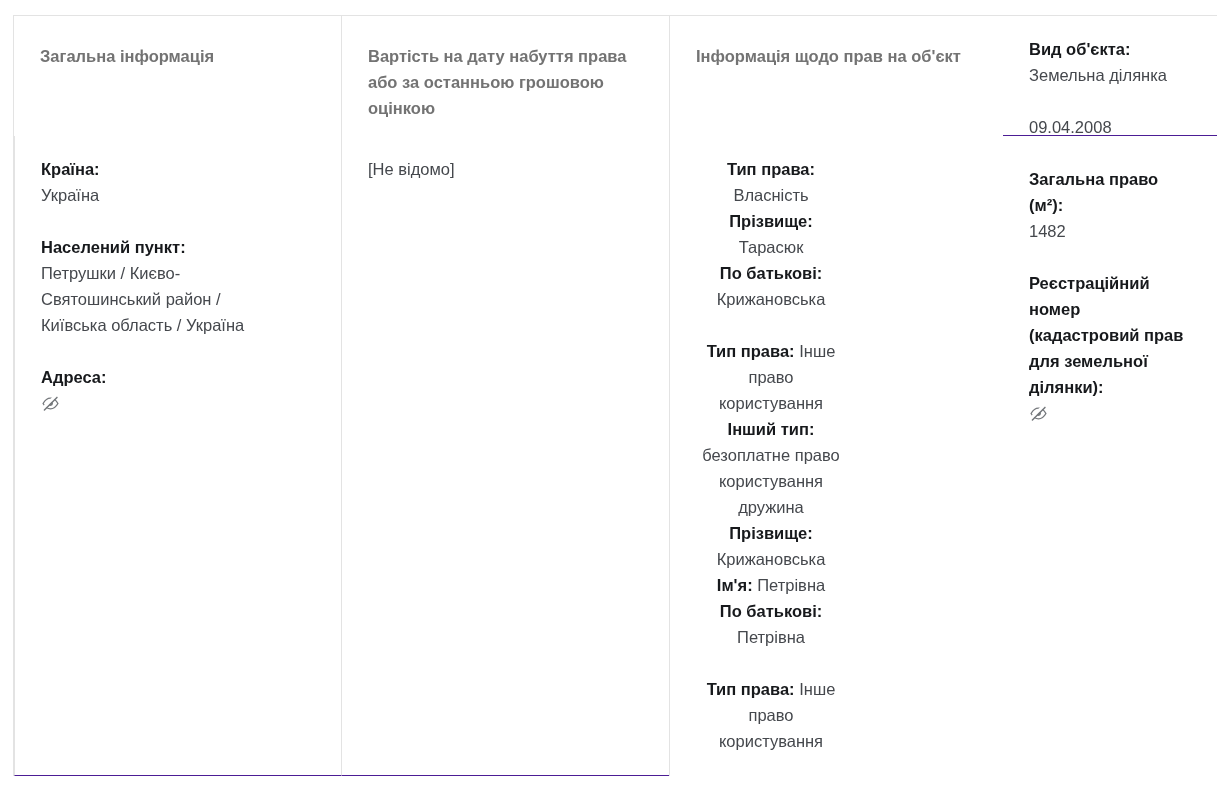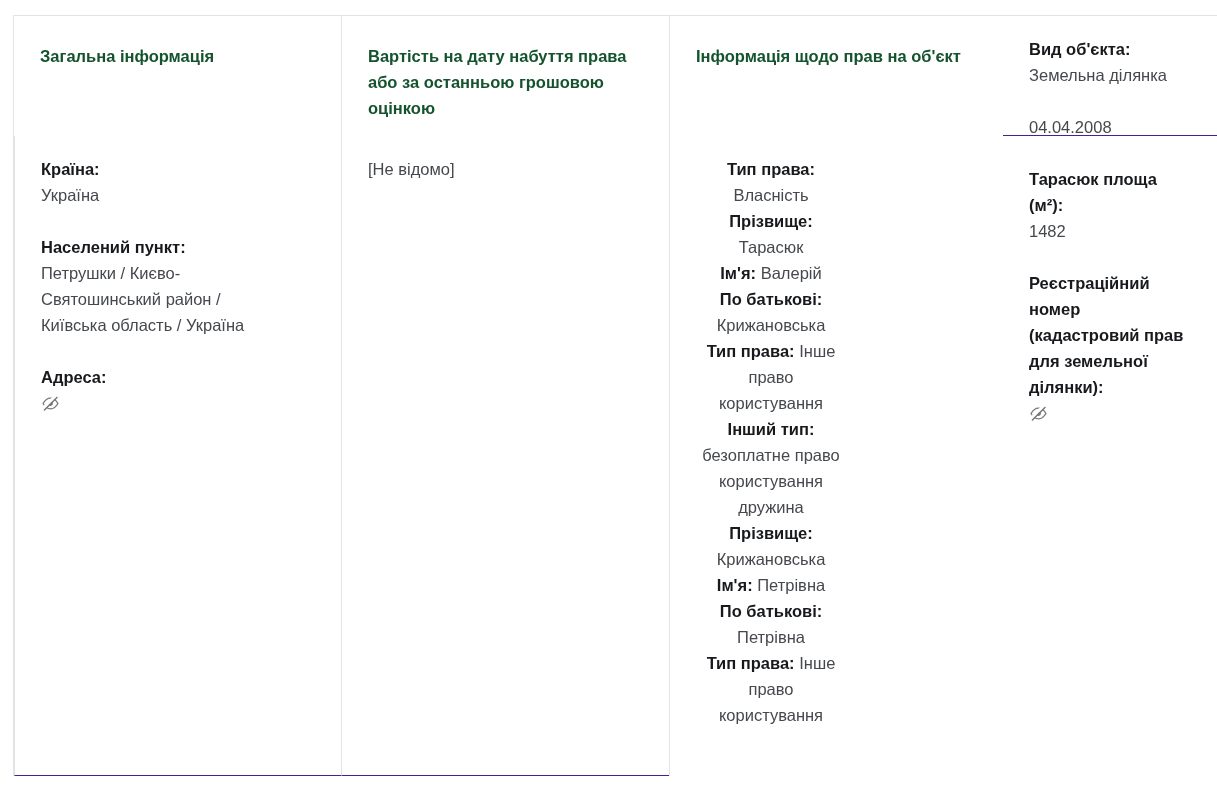--- a/index.html
+++ b/index.html
@@ -16,31 +16,31 @@
     grid-template-rows: 120px 640px;
     border-top: 1px solid #e3e3e3;
     border-left: 1px solid #e3e3e3;
   }
   .cell { box-sizing: border-box; background: #fff; }
   .bl { border-left: 1px solid #e3e3e3; }
   .bb { border-bottom: 1px solid #4c1d95; }
   .th {
     padding: 27px 26px 0 26px;
     font-size: 16.5px; font-weight: bold;
-    line-height: 26px; color: #14532d;
+    line-height: 26px; color: #737373;
   }
   .td {
     padding: 20px 26px 0 26px;
     font-size: 16.5px; line-height: 26px;
     color: #45484d;
     overflow: visible;
   }
   .lbl { font-weight: bold; color: #17191c; }
   .group + .group { margin-top: 26px; }
-  .block + .block { }
+  .block + .block { margin-top: 26px; }
   .field b { font-weight: bold; color: #17191c; }
   .rights-col { max-width: 150px; text-align: center; }
   .settlement-val { max-width: 248px; }
   .icon-line { height: 26px; display: flex; align-items: center; color: #75787c; }
   .icon-line svg { display: block; }
 </style>
 </head>
 <body>
 
 <div class="property-table">
@@ -54,24 +54,24 @@
   <div class="cell th bl">
     <span>Інформація щодо прав на об'єкт</span>
   </div>
 
   <div class="cell td bb">
     <div class="group">
       <div class="lbl">Вид об'єкта:</div>
       <div class="val">Земельна ділянка</div>
     </div>
     <div class="group">
-      <div class="val">04.04.2008</div>
+      <div class="val">09.04.2008</div>
     </div>
     <div class="group">
-      <div class="lbl">Тарасюк площа (м²):</div>
+      <div class="lbl">Загальна право (м²):</div>
       <div class="val">1482</div>
     </div>
     <div class="group">
       <div class="lbl">Реєстраційний номер (кадастровий прав для земельної ділянки):</div>
       <div class="icon-line">
         <span class="eye-off-slot">
             <svg style="display: block;" viewBox="0 0 20 20" width="19" height="19" aria-hidden="true">
   <path d="M2.2 10 C4.4 6.1 7 4.4 10 4.4 C13 4.4 15.6 6.1 17.8 10 C15.6 13.9 13 15.6 10 15.6 C7 15.6 4.4 13.9 2.2 10 Z" fill="none" stroke="currentColor" stroke-width="1.4"></path>
   <circle cx="10" cy="10" r="2.6" fill="currentColor"></circle>
   <line x1="2.2" y1="15.2" x2="15.2" y2="2.2" stroke="#ffffff" stroke-width="3.2"></line>
@@ -109,21 +109,20 @@
   <div class="cell td bb bl">
     <div class="val">[Не відомо]</div>
   </div>
 
   <div class="cell td bl">
     <div class="rights-col">
 
       <div class="block">
         <div class="field"><b>Тип права:</b> <span>Власність</span></div>
         <div class="field"><b>Прізвище:</b> <span>Тарасюк</span></div>
-        <div class="field"><b>Ім'я:</b> <span>Валерій</span></div>
         <div class="field"><b>По батькові:</b> <span>Крижановська</span></div>
       </div>
 
       <div class="block">
         <div class="field"><b>Тип права:</b> <span>Інше право користування</span></div>
         <div class="field"><b>Інший тип:</b> <span>безоплатне право користування дружина</span></div>
         <div class="field"><b>Прізвище:</b> <span>Крижановська</span></div>
         <div class="field"><b>Ім'я:</b> <span>Петрівна</span></div>
         <div class="field"><b>По батькові:</b> <span>Петрівна</span></div>
       </div>

